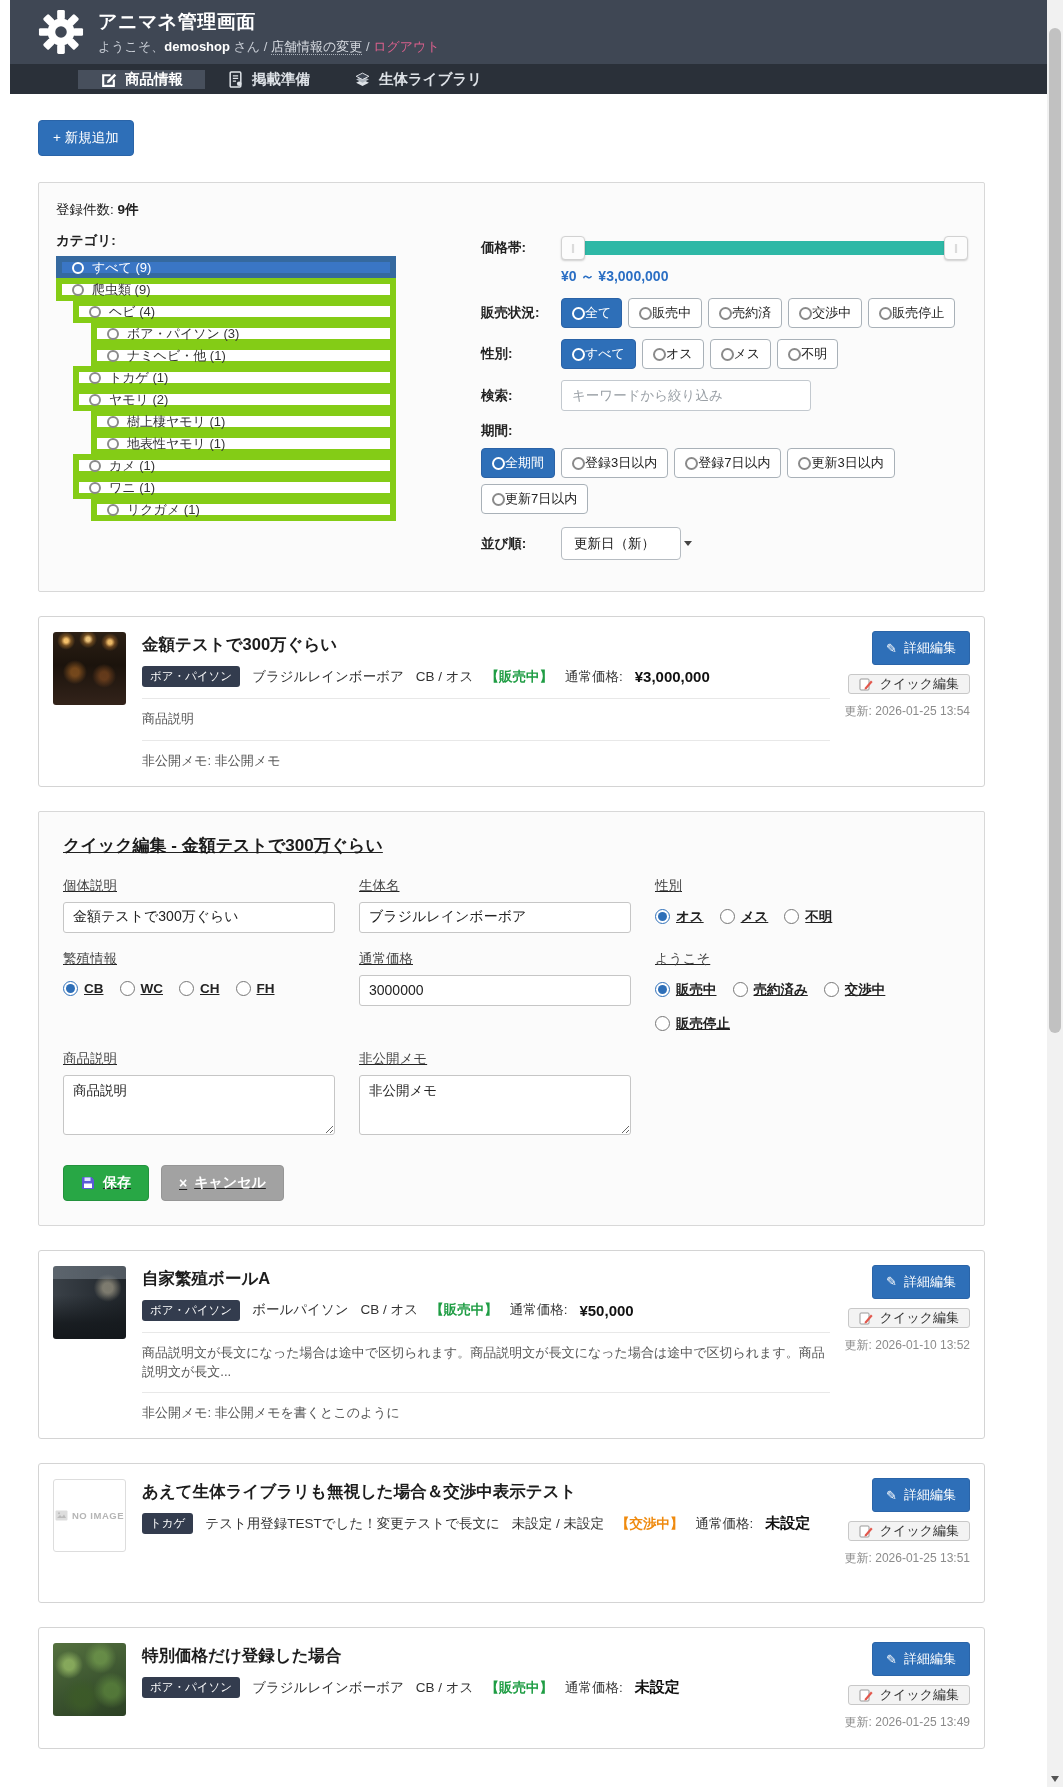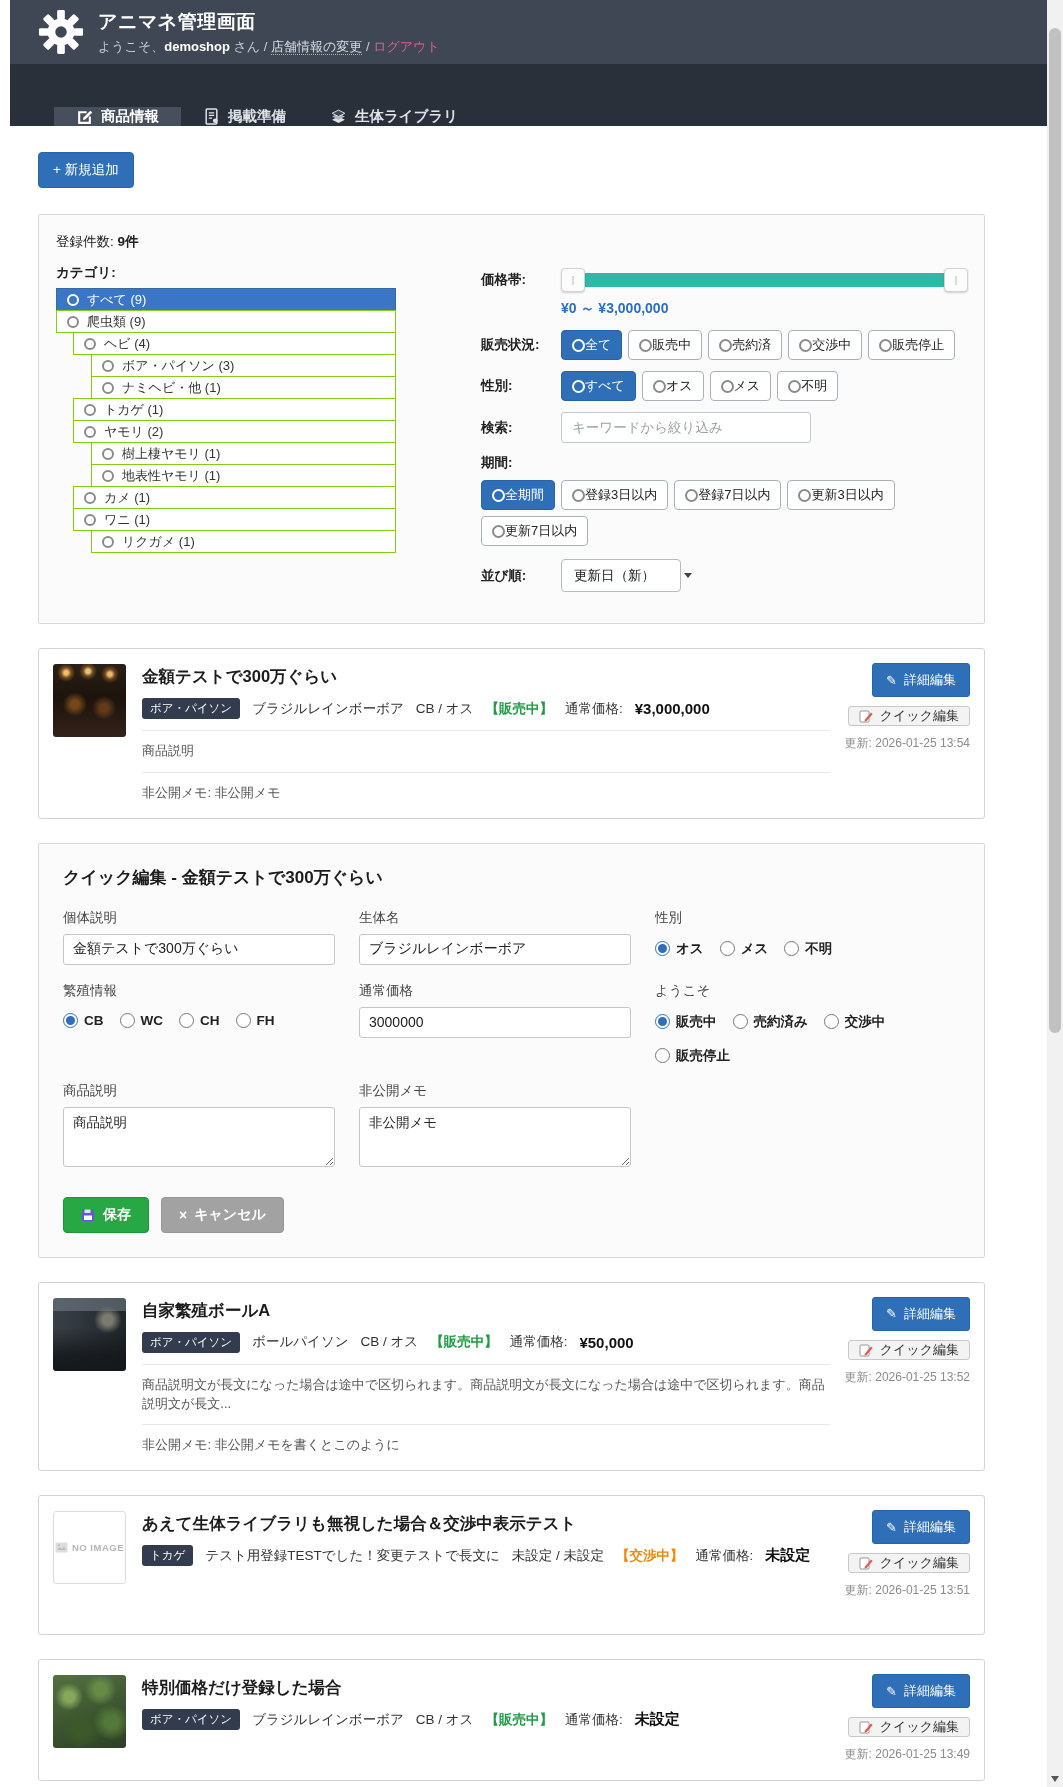--- a/index.html
+++ b/index.html
@@ -16,21 +16,21 @@
   .hdr { background:#3f4754; height:64px; display:flex; align-items:center; padding-left:28px; }
   .gear { width:46px; height:46px; flex:0 0 auto; margin-right:14px; }
   .hdr-titles { display:flex; flex-direction:column; gap:3px; }
   .hdr-title { color:#fff; font-size:19px; font-weight:bold; letter-spacing:.5px; }
   .hdr-sub { font-size:13px; color:#c9ced6; }
   .hdr-sub .u-name { color:#fff; font-weight:bold; }
   .hdr-sub .store-link { color:#d9dde3; border-bottom:1px dotted #aab1bb; cursor:pointer; }
   .hdr-sub .logout-link { color:#d9608c; cursor:pointer; }
 
   
-  .nav { background:#2a3039; height:62px; display:flex; align-items:flex-end; padding-left:44px; }
+  .nav { background:#2a3039; height:30px; display:flex; align-items:center; padding-left:68px; }
   .tab { display:flex; align-items:center; gap:8px; padding:0 22px; color:#dfe3e8; font-size:14.5px; font-weight:bold; cursor:pointer; }
   .tab.active { background:#474f5c; color:#fff; }
   .tab svg { width:17px; height:17px; }
 
   
   .content { padding:26px 0 0 28px; width:1009px; }
   .block { width:947px; }
 
   .btn-add {
     display:inline-block; background:#2e6fb8; color:#fff; border:1px solid #2a64a8;
@@ -39,21 +39,21 @@
 
   
   .panel { background:#fbfbfb; border:1px solid #d8d8d8; border-radius:2px; padding:18px 12px 20px 17px; margin-bottom:24px; }
   .count-line { font-size:13.5px; margin-bottom:13px; }
   .count-line b { font-weight:bold; }
   .flt-label { font-size:13.5px; font-weight:bold; margin-bottom:7px; }
   .panel-cols { display:flex; }
   .cat-col { width:345px; flex:0 0 auto; }
   .cat-list { width:340px; }
   .cat-row {
-    display:flex; align-items:center; gap:8px; background:#fff; border:1px solid #84cc16;
+    display:flex; align-items:center; gap:8px; background:#fff; border:6px solid #84cc16;
     padding:2px 10px; height:23px; font-size:13px; margin-top:-1px; cursor:pointer; color:#333;
   }
   .cat-row.lv1 { margin-left:17px; }
   .cat-row.lv2 { margin-left:35px; }
   .cat-row.sel { background:#3a76c5; border-color:#35699f; color:#fff; }
   .ring { width:12px; height:12px; border:2px solid #8a8a8a; border-radius:50%; flex:0 0 auto; background:transparent; }
   .sel .ring, .pill.sel .ring { border-color:#fff; }
 
   .flt-col { flex:1; padding-left:80px; padding-top:4px; }
   .flt-row { display:flex; align-items:center; margin-bottom:11px; }
@@ -132,21 +132,21 @@
   .div { border-top:1px solid #e8e8e8; margin:11px 0; }
   .desc, .memo { font-size:13px; color:#555; line-height:1.45; }
   .card-side { position:absolute; right:14px; top:14px; width:130px; display:flex; flex-direction:column; align-items:flex-end; gap:9px; }
   .btn-detail { background:#2e6fb8; border:1px solid #2a64a8; color:#fff; font-size:13px; padding:7px 13px; border-radius:3px; cursor:pointer; white-space:nowrap; display:inline-flex; gap:7px; align-items:center; }
   .btn-quick { background:#f3f3f3; border:1px solid #c8c8c8; color:#333; font-size:13px; padding:0 10px; border-radius:3px; cursor:pointer; white-space:nowrap; display:inline-flex; gap:7px; align-items:center; }
   .updated { font-size:12px; color:#8b8b8b; white-space:nowrap; }
   .min-h1 .card-main { min-height:108px; }
   .min-h2 .card-main { min-height:90px; }
 
   
-  .qe { background:#fbfbfb; border:1px solid #d8d8d8; border-radius:2px; padding:22px 24px 24px; margin-bottom:24px; }
+  .qe { background:#fbfbfb; border:1px solid #d8d8d8; border-radius:2px; padding:22px 24px 24px; margin-bottom:24px;text-decoration:underline; }
   .qe-h { font-size:17px; font-weight:bold; margin:0 0 20px; color:#1c1c1c; }
   .qe-grid { display:grid; grid-template-columns:272px 272px 1fr; column-gap:24px; row-gap:17px; }
   .f-lbl { font-size:13.5px; color:#444; margin-bottom:7px; }
   .f-input { width:100%; height:31px; border:1px solid #c6c6c6; border-radius:3px; padding:0 9px; font-size:14px; color:#222; background:#fff; font-family:"Liberation Sans","DejaVu Sans",sans-serif; }
   .f-ta { width:100%; height:60px; border:1px solid #c6c6c6; border-radius:3px; padding:6px 9px; font-size:13.5px; color:#222; background:#fff; resize:both; font-family:"Liberation Sans","DejaVu Sans",sans-serif; }
   .radios { display:flex; gap:16px; align-items:center; flex-wrap:wrap; padding-top:6px; }
   .radios label { display:inline-flex; align-items:center; gap:6px; font-size:13.5px; font-weight:bold; color:#222; cursor:pointer; }
   .radios input[type=radio] { accent-color:#2e6fb8; width:15px; height:15px; margin:0; }
   .qe-btns { display:flex; gap:12px; margin-top:26px; }
   .btn-save { background:#28a745; border:1px solid #23923d; color:#fff; font-size:14px; font-weight:bold; padding:8px 17px; border-radius:4px; cursor:pointer; display:inline-flex; gap:8px; align-items:center; }
@@ -543,21 +543,21 @@
             <span>✎</span>
             <span>詳細編集</span>
           </button>
         <button class="btn-quick">
             <svg width="14" height="14" viewBox="0 0 14 14">
               <rect x="1" y="2" width="9" height="11" rx="1" fill="#fff" stroke="#999"></rect>
               <path d="M6 10.5L12 3.5l1.6 1.4-6 7-2.2.7z" fill="#e2574c"></path>
             </svg>
             <span>クイック編集</span>
           </button>
-        <div class="updated">更新: 2026-01-25 13:52</div>
+        <div class="updated">更新: 2026-01-10 13:52</div>
       </div>
     </article>
 
     
     <article class="card block min-h1">
       <div class="photo photo-none">
         <svg width="13" height="11" viewBox="0 0 13 11">
             <rect x=".5" y=".5" width="12" height="10" rx="1" fill="#ddd"></rect>
             <path d="M2 8l3-3 2 2 2-2.5L11 8z" fill="#bbb"></path>
             <circle cx="4" cy="3.2" r="1" fill="#bbb"></circle>

